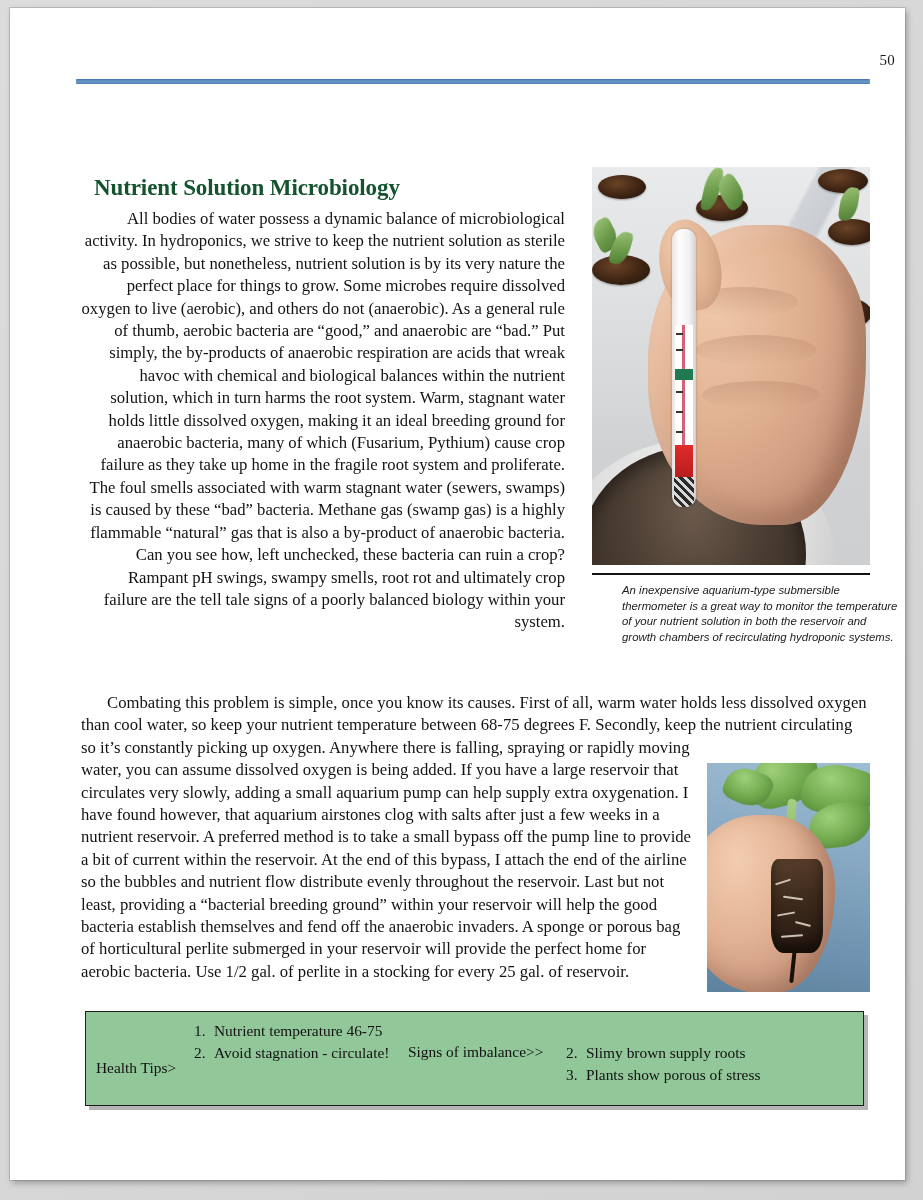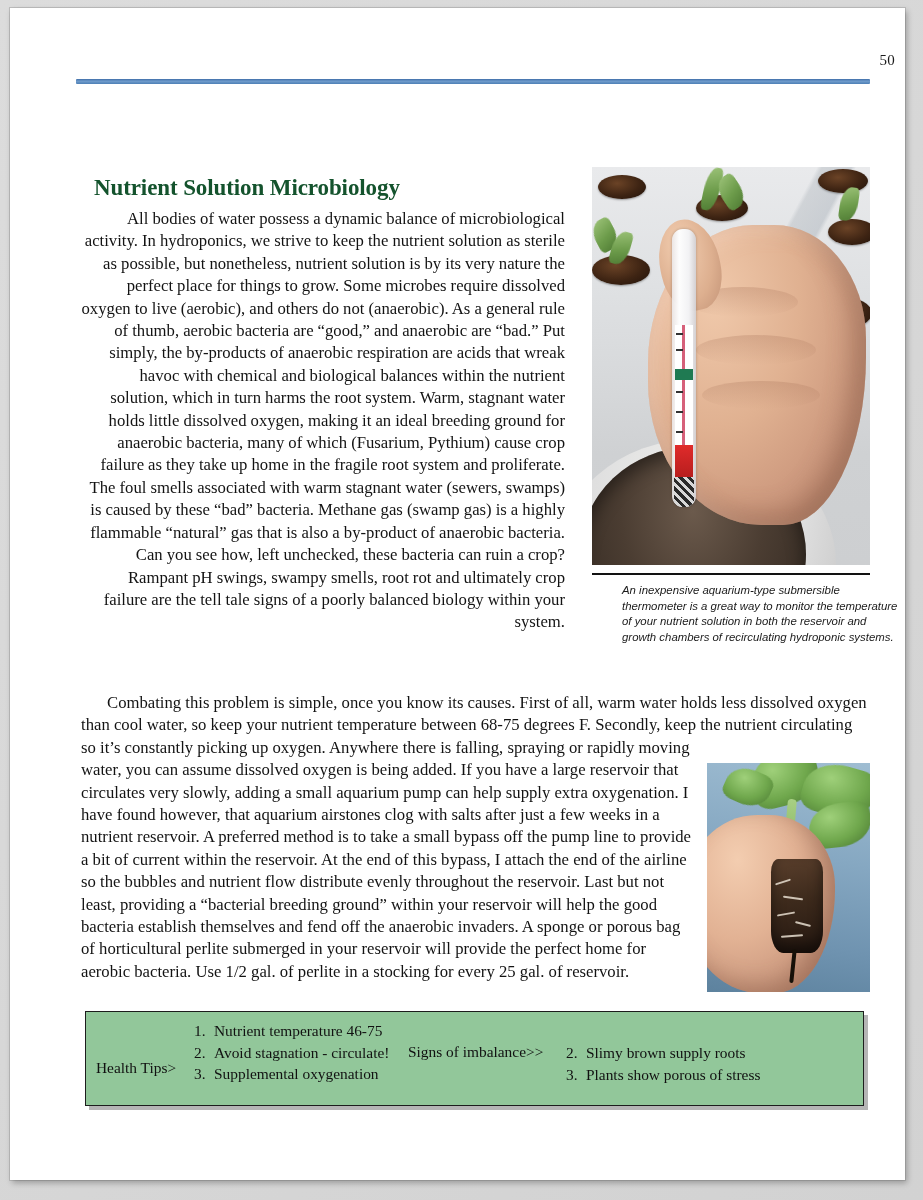--- a/index.html
+++ b/index.html
@@ -403,21 +403,20 @@
   <div class="rootwisp" style="left:74px; top:172px; width:22px;height:2px; transform:rotate(-4deg);"></div>
   <div class="taproot"></div>
 </div>
 
 <div class="tips-box">
   <div class="tips-inner">
     <div class="tips-label label-health">Health Tips&gt;</div>
     <ul class="tips-list list-left">
       <li><span class="num">1.</span><span>Nutrient temperature 46-75</span></li>
       <li><span class="num">2.</span><span>Avoid stagnation - circulate!</span></li>
-      <li><span class="num">3.</span><span>Supplemental oxygenation</span></li>
     </ul>
 
     <div class="tips-label label-signs">Signs of imbalance&gt;&gt;</div>
     <ul class="tips-list list-right">
       <li><span class="num">2.</span><span>Slimy brown supply roots</span></li>
       <li><span class="num">3.</span><span>Plants show porous of stress</span></li>
     </ul>
   </div>
 </div>
 

